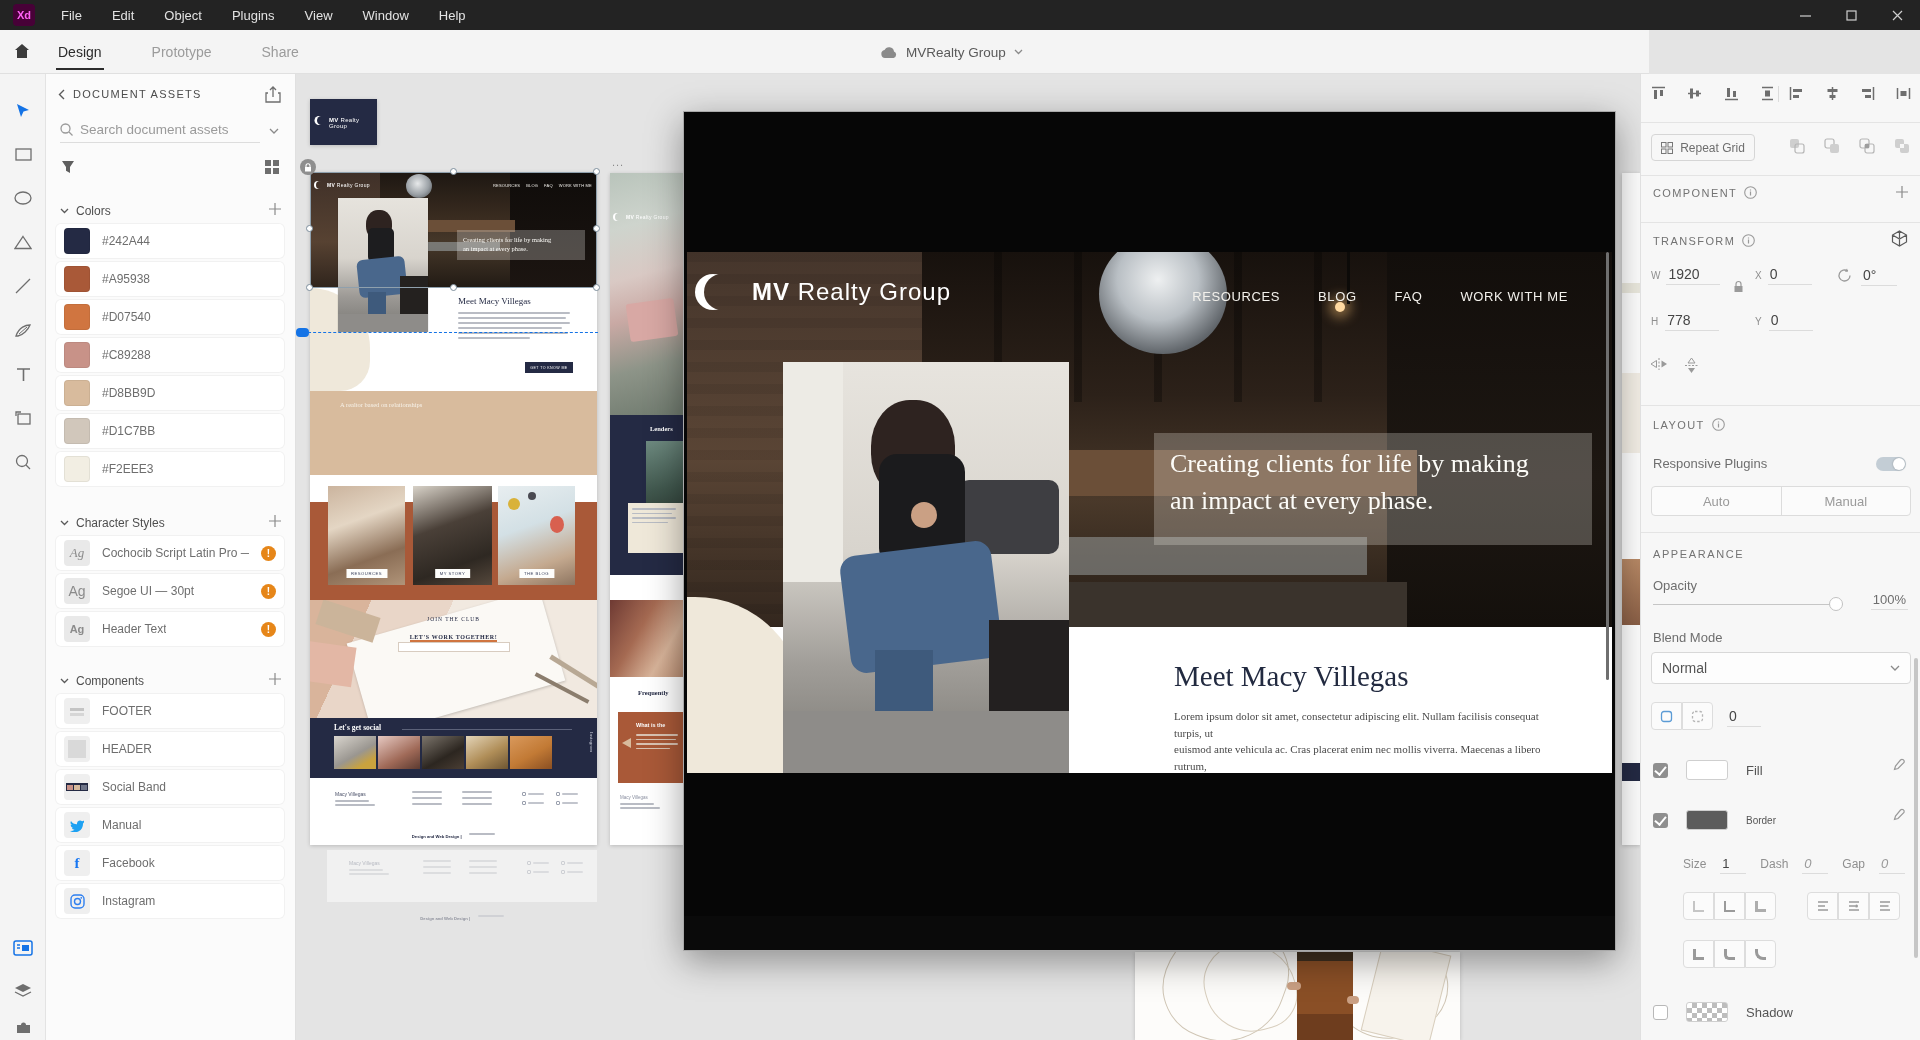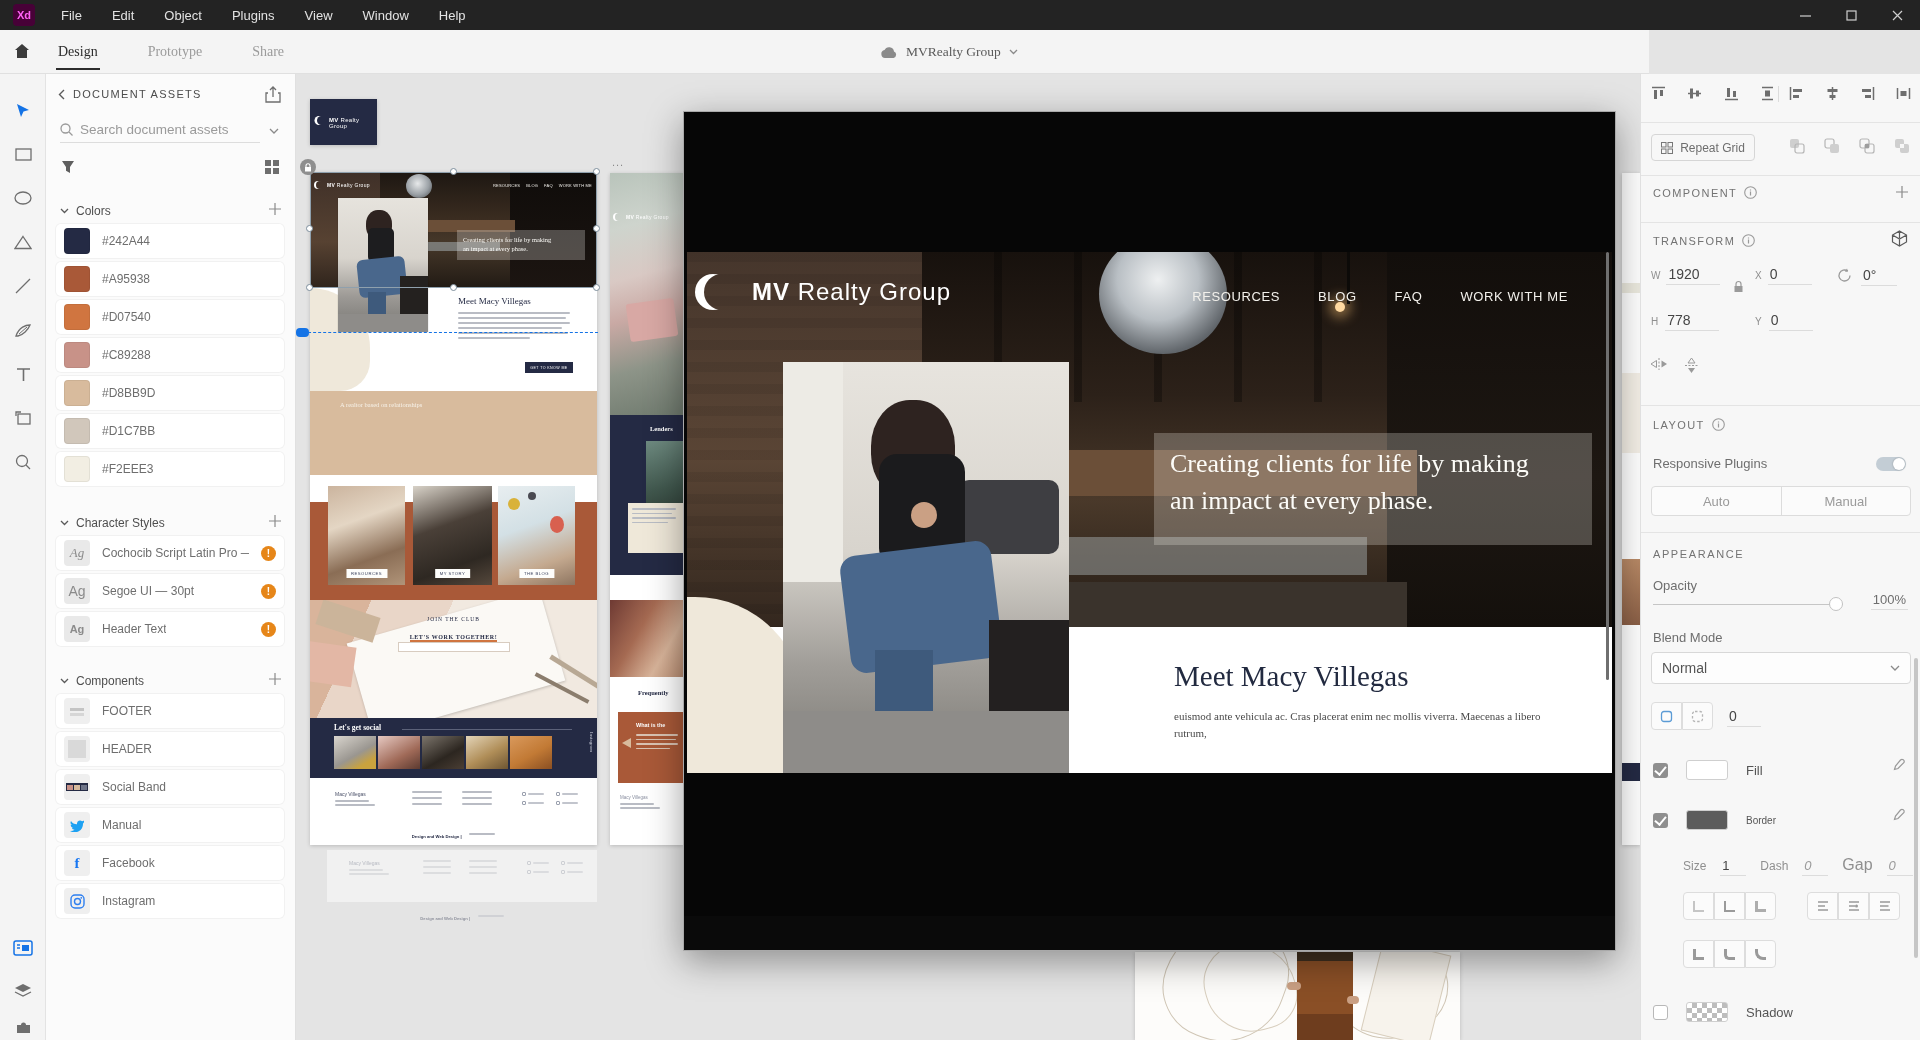--- a/index.html
+++ b/index.html
@@ -11,21 +11,21 @@
   
   .menubar { left:0; top:0; width:1920px; height:30px; background:#232323; display:flex; align-items:center; }
   .xd-logo { width:22px; height:22px; margin-left:13px; border-radius:4px; background:#470137;
     color:#ff61f6; font-size:11px; font-weight:bold; display:flex; align-items:center; justify-content:center; }
   .menus { display:flex; margin-left:26px; gap:30px; }
   .menus span { color:#e2e2e2; font-size:13px; cursor:default; }
   .win-ctrls { margin-left:auto; display:flex; }
   .win-ctrls .wc { width:46px; height:30px; display:flex; align-items:center; justify-content:center; }
 
   
-  .tabbar { left:0; top:30px; width:1649px; height:44px; background:#f4f4f4; border-bottom:1px solid #e0e0e0;font-family:Liberation Serif, serif; }
+  .tabbar { left:0; top:30px; width:1649px; height:44px; background:#f4f4f4; border-bottom:1px solid #e0e0e0; }
   .home-ic { left:12px; top:11px; }
   .tabs { left:56px; top:0; height:44px; display:flex; gap:46px; align-items:center; position:absolute; }
   .tab { font-size:14px; color:#9b9b9b; position:relative; padding:12px 2px; }
   .tab.active { color:#2c2c2c; }
   .tab.active:after { content:""; position:absolute; left:0; right:0; bottom:2px; height:2px; background:#2c2c2c; }
   .doc-title { left:880px; top:0; height:44px; display:flex; align-items:center; gap:8px; position:absolute; color:#5a5a5a; font-size:13.5px; }
   .tb-right { right:14px; top:0; height:44px; display:flex; align-items:center; gap:34px; position:absolute; }
   .zoom-ind { display:flex; align-items:center; gap:20px; color:#6e6e6e; font-size:13px; }
   .zoom-val { border-bottom:1px solid #d6d6d6; padding:0 2px 1px; }
 
@@ -719,20 +719,21 @@
           <div class="abs" style="left:96px;top:92px;width:86px;height:112px;background:#1b1b1d;border-radius:18px"></div>
           <div class="abs" style="left:62px;top:186px;width:152px;height:118px;background:#49678c;border-radius:16px;transform:rotate(-7deg)"></div>
           <div class="abs" style="left:92px;top:288px;width:58px;height:92px;background:#3e5a7c"></div>
           <div class="abs" style="left:128px;top:140px;width:26px;height:26px;border-radius:50%;background:#caa084"></div>
           <div class="abs" style="left:206px;top:258px;width:80px;height:153px;background:#232020"></div>
           <div class="abs" style="left:0;bottom:0;width:286px;height:62px;background:#8e8c89"></div>
         </div>
 
         <div class="pv-meet">Meet Macy Villegas</div>
         <div class="pv-body">
+          <div>Lorem ipsum dolor sit amet, consectetur adipiscing elit. Nullam facilisis consequat turpis, ut</div>
           <div>euismod ante vehicula ac. Cras placerat enim nec mollis viverra. Maecenas a libero rutrum,</div>
 
         </div>
       </div>
 
       <div class="abs" style="right:6px;top:140px;width:3px;height:428px;background:#6f6f6f;border-radius:2px"></div>
     </div>
   </div>
 
   <div class="inspector abs">
@@ -937,21 +938,21 @@
     </div>
     <svg class="i abs" style="right:14px;top:734px" width="15" height="15">
         <path d="M9.5 2 a2.2 2.2 0 0 1 3.5 2.5 L7 10.5 L3.5 11.5 L4.5 8 Z" fill="none" stroke="#9a9a9a" stroke-width="1.2"></path>
       </svg>
 
     <div class="abs" style="left:42px;top:782px;display:flex;gap:14px;align-items:baseline">
       <span class="fld-lbl" style="font-size:12px">Size</span>
       <span class="fld-val" style="min-width:26px;font-size:13px">1</span>
       <span class="fld-lbl" style="font-size:12px">Dash</span>
       <span class="fld-val italic0" style="min-width:26px;font-size:13px">0</span>
-      <span class="fld-lbl" style="font-size:16px">Gap</span>
+      <span class="fld-lbl" style="font-size:12px">Gap</span>
       <span class="fld-val italic0" style="min-width:26px;font-size:13px">0</span>
     </div>
 
     <div class="abs" style="left:42px;top:818px;display:flex">
       <div class="bbtn">
           <span class="lshape" style="opacity:.55"></span>
         </div>
       <div class="bbtn">
           <span class="lshape"></span>
         </div>

